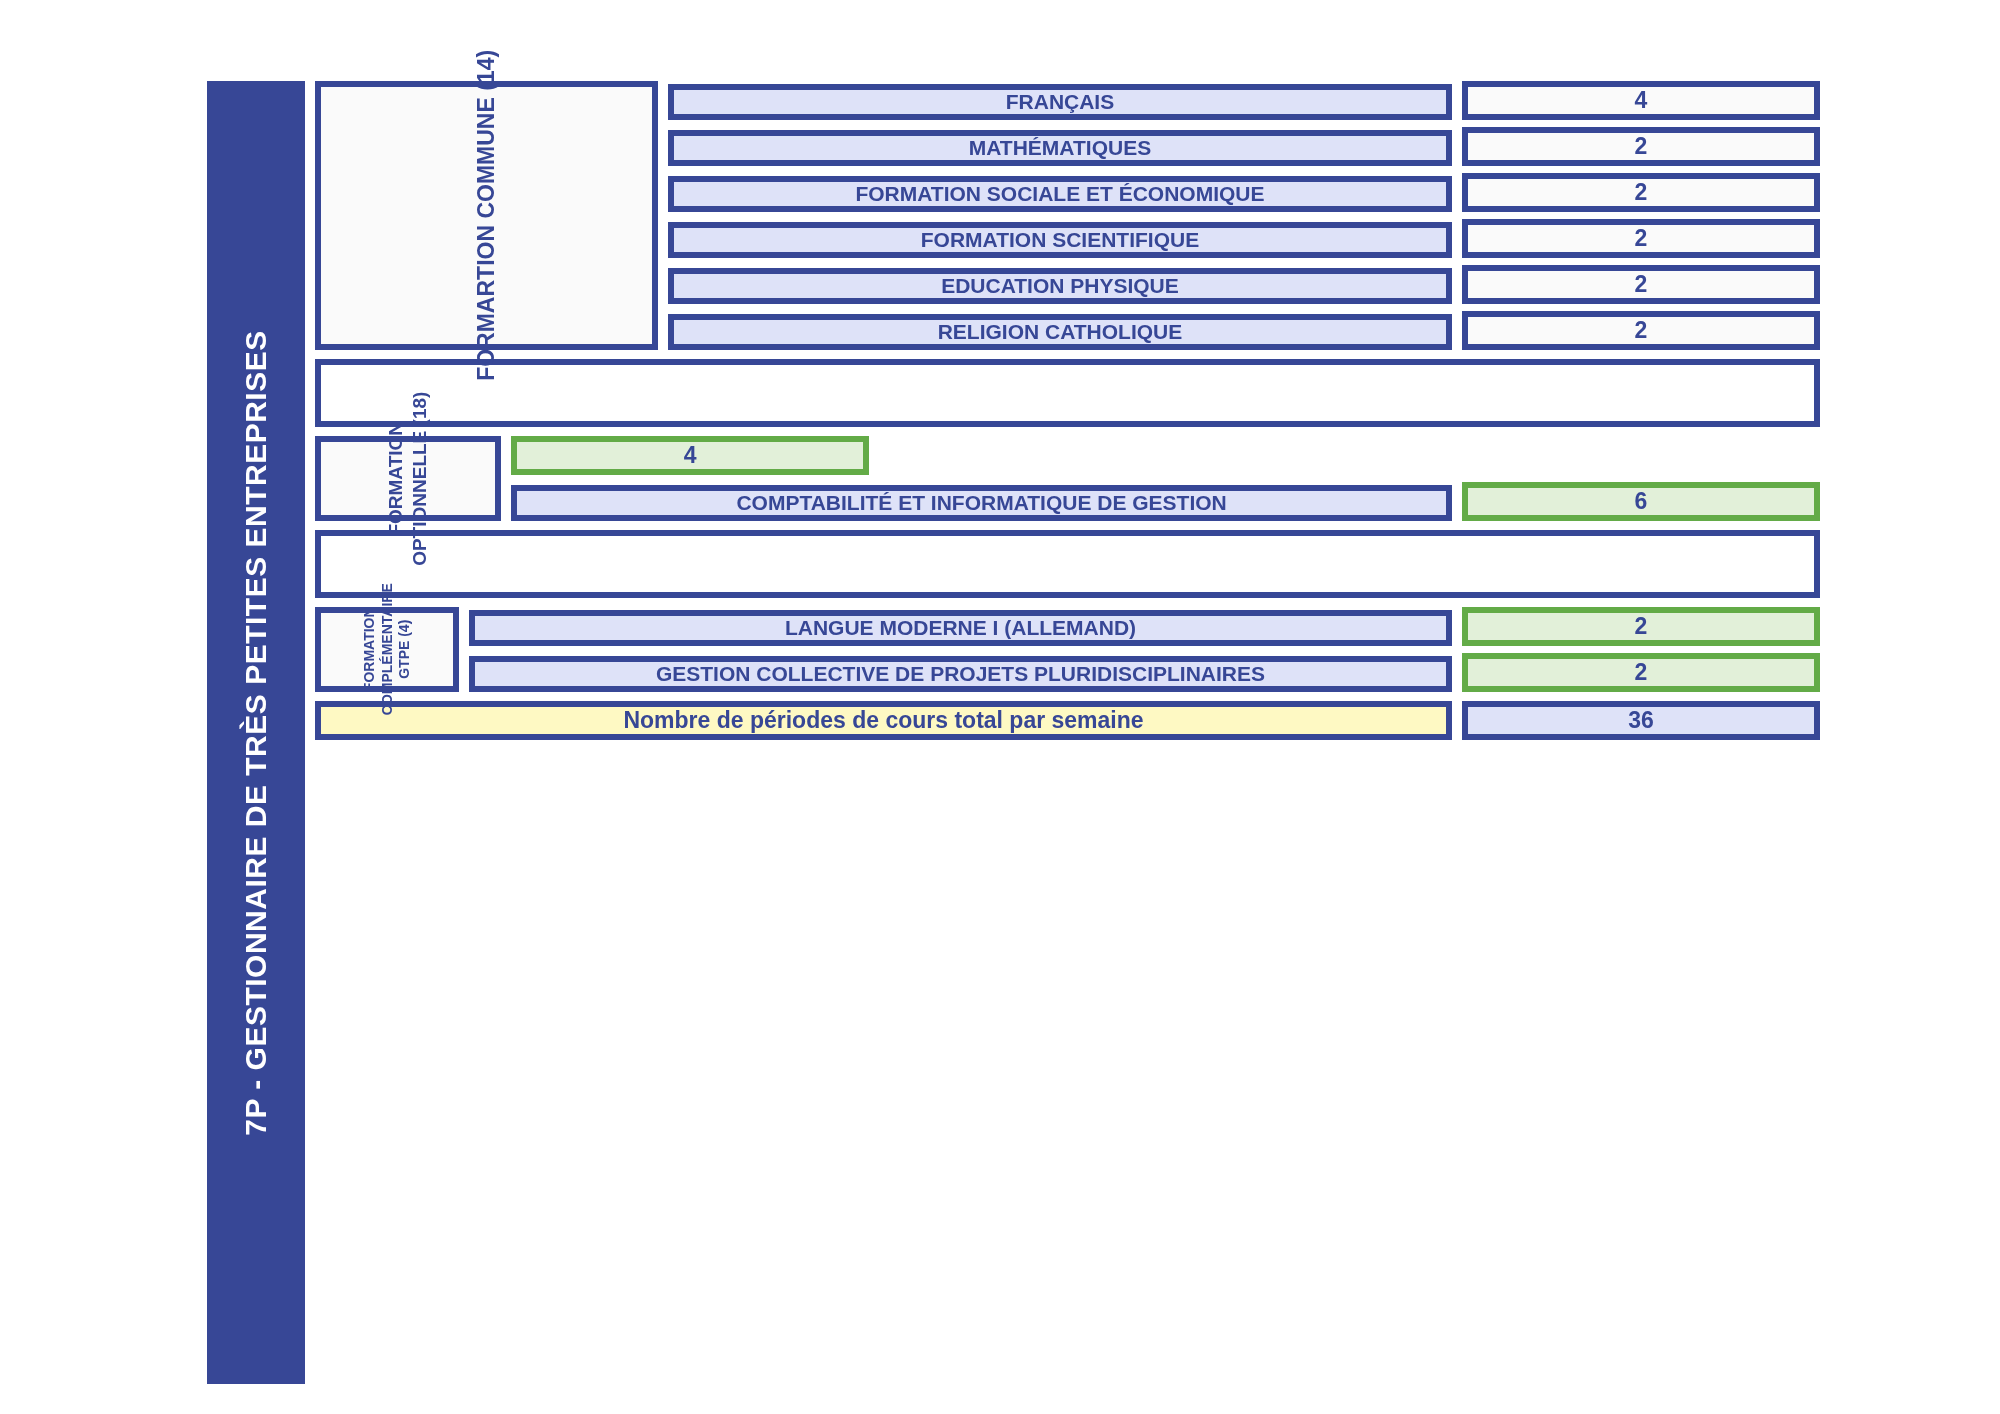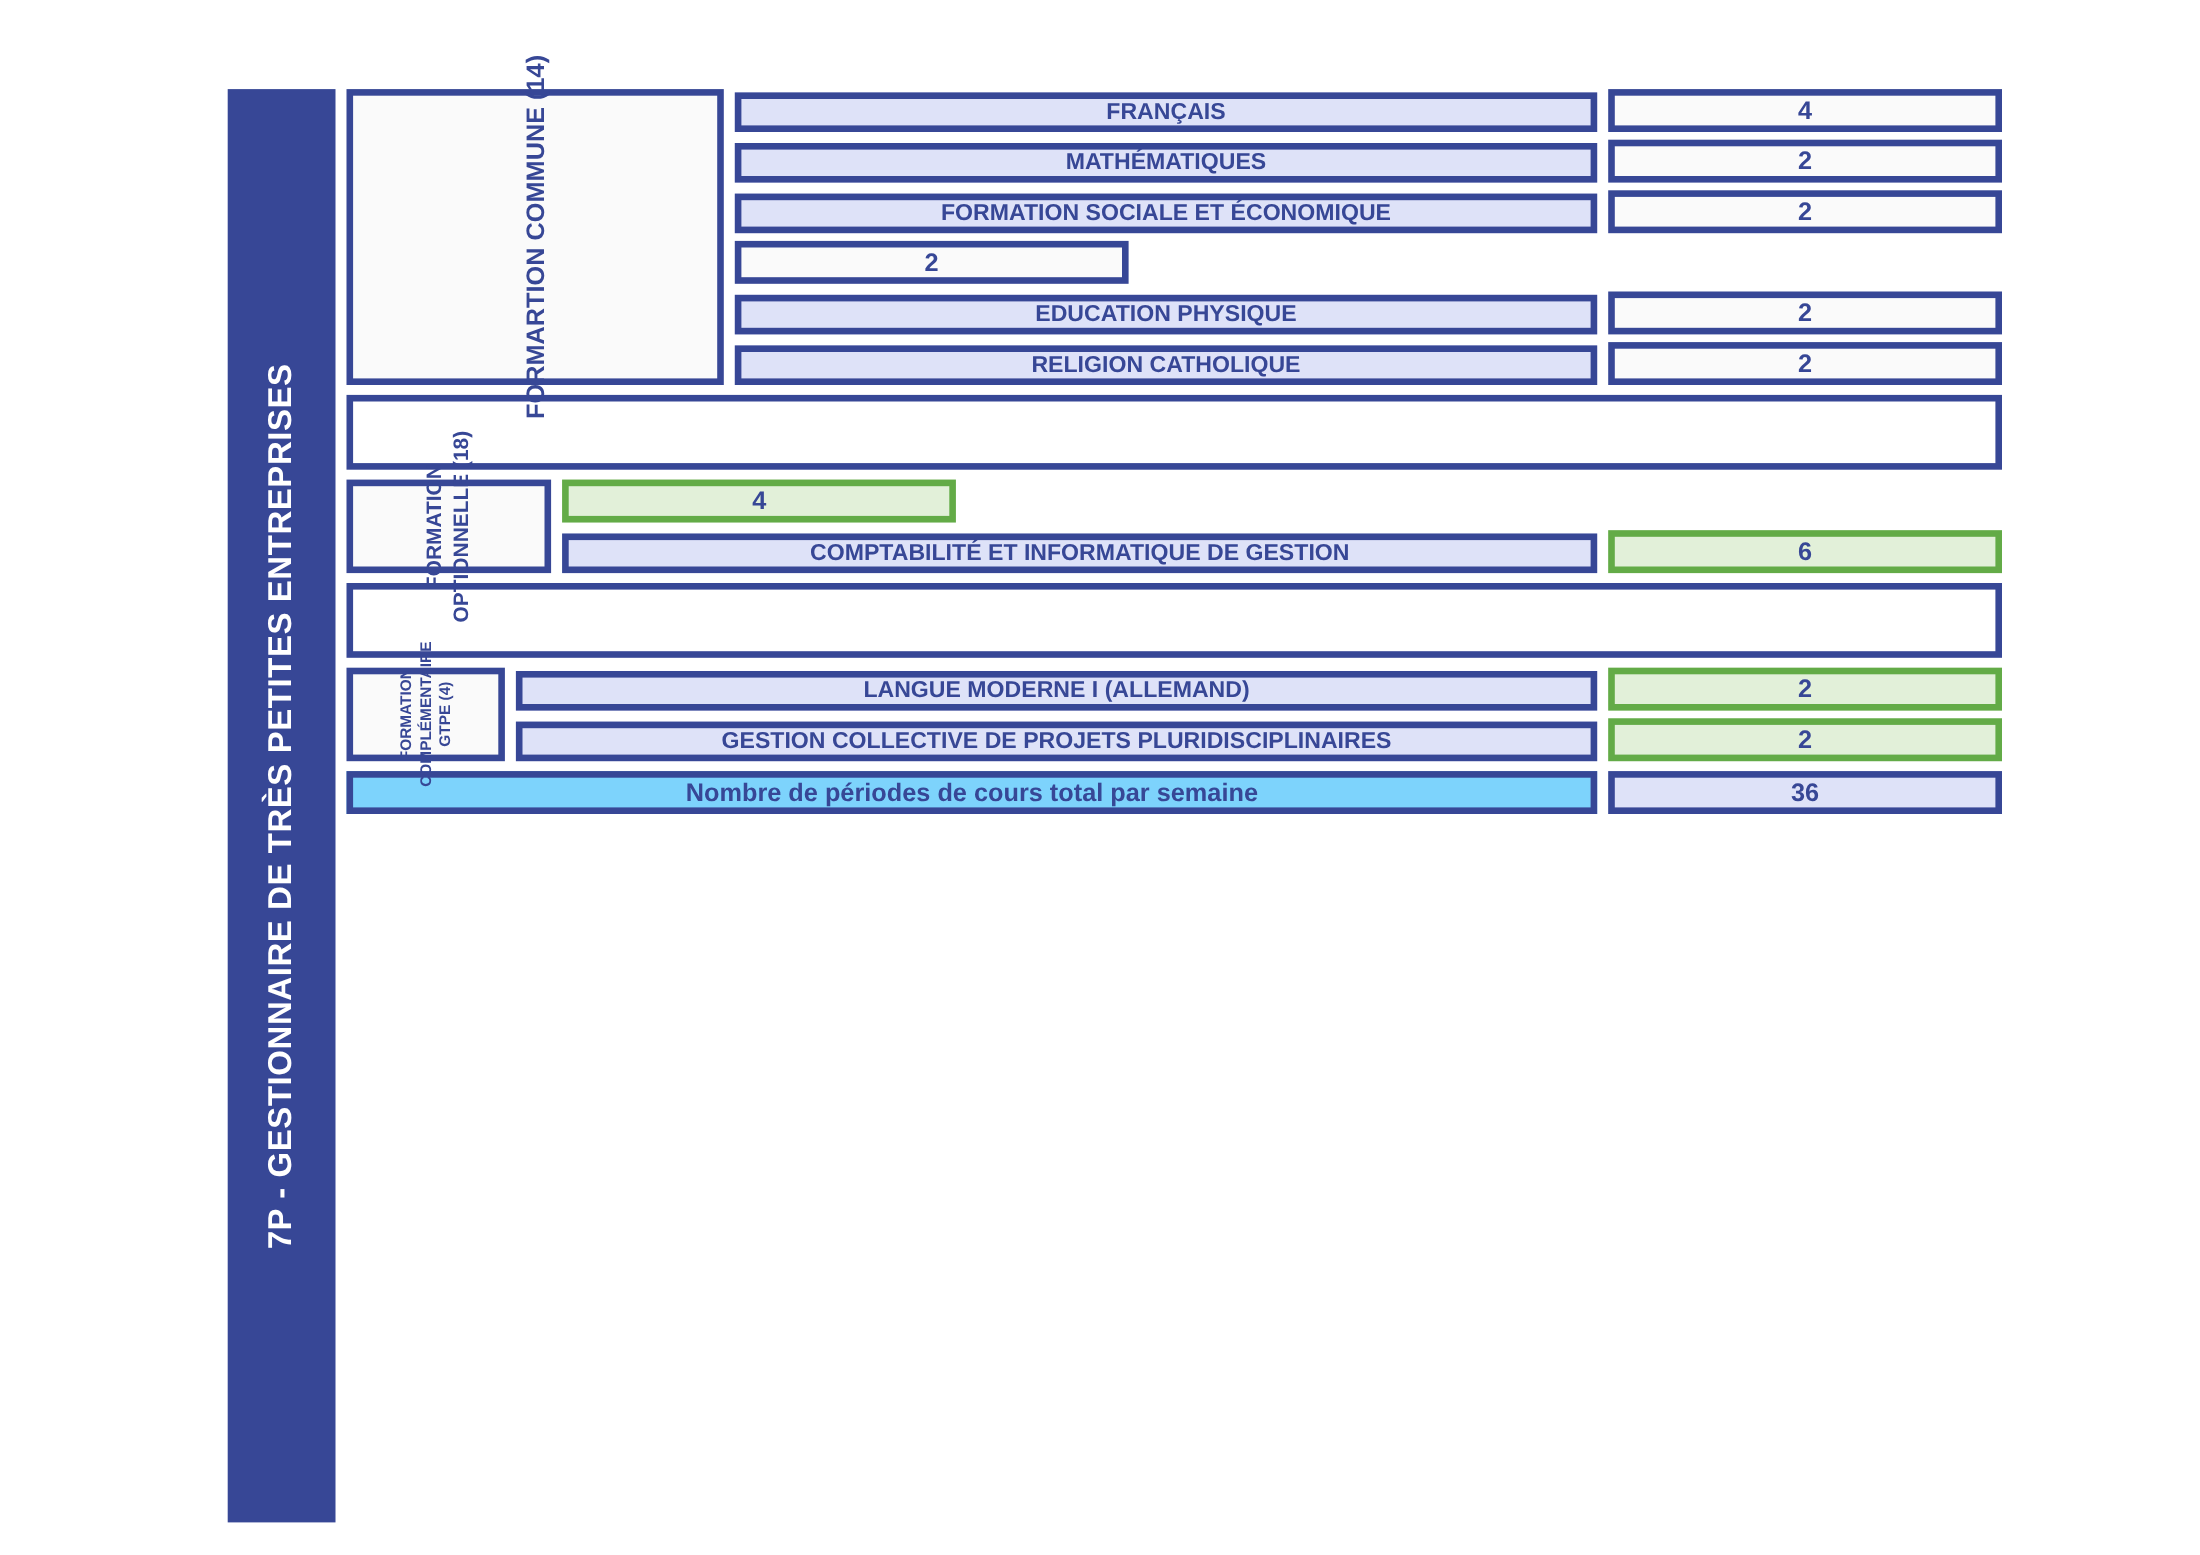--- a/index.html
+++ b/index.html
@@ -126,21 +126,21 @@
   }
 
   
   .total-row{
     display:flex;flex-direction:row;align-items:stretch;
     margin-top:9px;
   }
   .total-label{
     flex:1 1 auto;
     border:6px solid #374796;
-    background:#7dd3fc;
+    background:#fef9c3;
     color:#374796;
     font-weight:bold;
     font-size:23px;
     display:flex;align-items:center;justify-content:center;
     box-sizing:border-box;
     margin-right:10px;
   }
 </style>
 </head>
 <body>
@@ -168,20 +168,21 @@
           </div>
           <div class="row">
             <div class="course">MATHÉMATIQUES</div>
             <div class="value">2</div>
           </div>
           <div class="row">
             <div class="course">FORMATION SOCIALE ET ÉCONOMIQUE</div>
             <div class="value">2</div>
           </div>
           <div class="row">
+            <div class="course">FORMATION SCIENTIFIQUE</div>
             <div class="value">2</div>
           </div>
           <div class="row">
             <div class="course">EDUCATION PHYSIQUE</div>
             <div class="value">2</div>
           </div>
           <div class="row">
             <div class="course">RELIGION CATHOLIQUE</div>
             <div class="value">2</div>
           </div>

